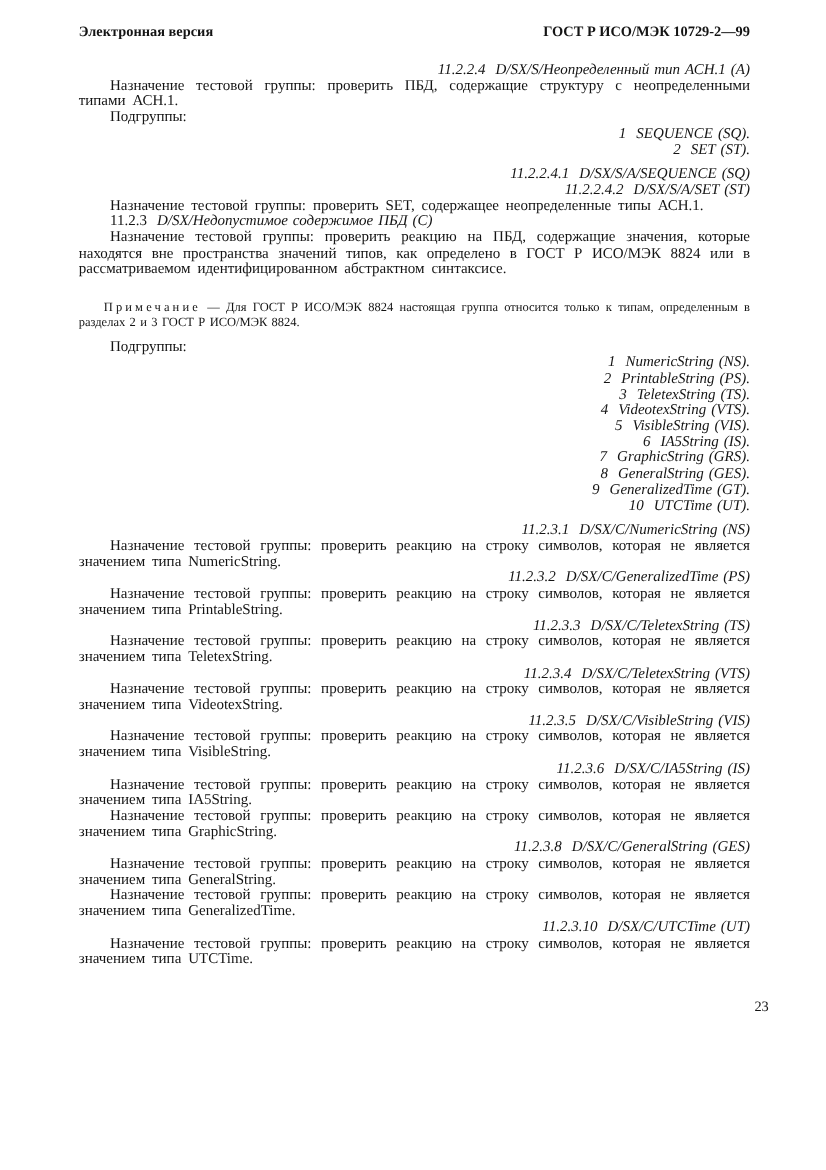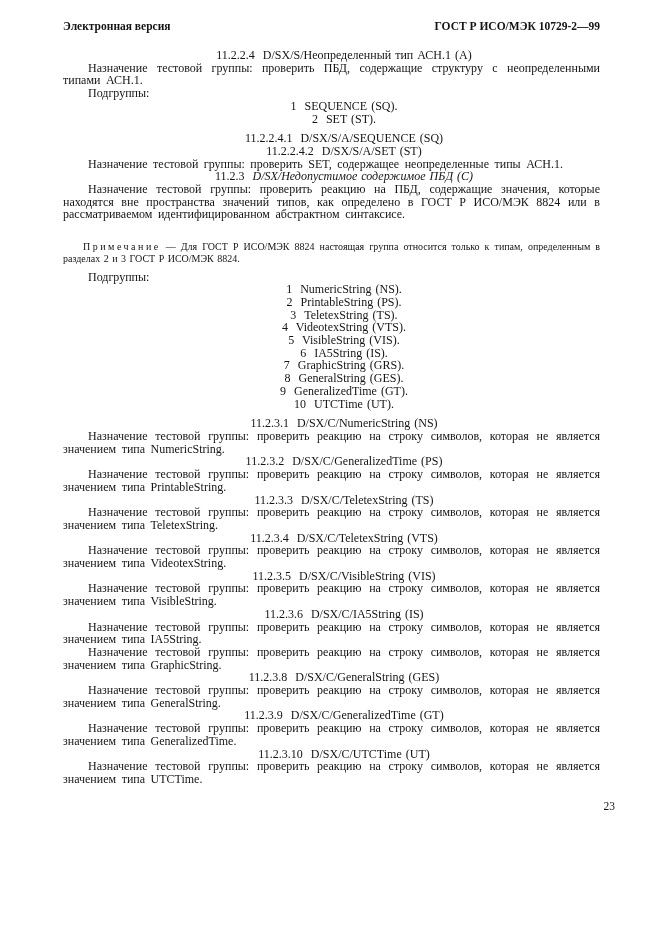--- a/index.html
+++ b/index.html
@@ -29,28 +29,29 @@
     font-size: 12px;
     line-height: 12.7px;
   }
 
   .blk {
     text-indent: 25px;
     text-align: justify;
     word-spacing: 2.5px;
   }
   .heading, .list {
-    text-align: center;
+    text-align: right;
     white-space: pre-wrap;
     word-spacing: 1px;
+    font-style: italic;
   }
   .gap { margin-top: 7px; }
 
   .hnum { font-style: normal; padding-right: 8px; }
-  .heading_italic { text-align: center; word-spacing: 1px; }
+  .heading_italic { text-align: left; word-spacing: 1px; }
   .heading_italic .htext { font-style: italic; }
 
   .note {
     font-size: 10px;
     line-height: 12.2px;
     margin: 20px 0 5px;
     text-indent: 20px;
     word-spacing: 1px;
   }
   .note-label { letter-spacing: 2.5px; }
@@ -104,21 +105,20 @@
       <p class="blk para">Назначение тестовой группы: проверить реакцию на строку символов, которая не является значением типа TeletexString.</p>
       <p class="blk heading">11.2.3.4  D/SX/C/TeletexString (VTS)</p>
       <p class="blk para">Назначение тестовой группы: проверить реакцию на строку символов, которая не является значением типа VideotexString.</p>
       <p class="blk heading">11.2.3.5  D/SX/C/VisibleString (VIS)</p>
       <p class="blk para">Назначение тестовой группы: проверить реакцию на строку символов, которая не является значением типа VisibleString.</p>
       <p class="blk heading">11.2.3.6  D/SX/C/IA5String (IS)</p>
       <p class="blk para">Назначение тестовой группы: проверить реакцию на строку символов, которая не является значением типа IA5String.</p>
       <p class="blk para">Назначение тестовой группы: проверить реакцию на строку символов, которая не является значением типа GraphicString.</p>
       <p class="blk heading">11.2.3.8  D/SX/C/GeneralString (GES)</p>
       <p class="blk para">Назначение тестовой группы: проверить реакцию на строку символов, которая не является значением типа GeneralString.</p>
-      <p class="blk heading">11.2.3.9  D/SX/C/GeneralizedTime (GT)</p>
       <p class="blk para">Назначение тестовой группы: проверить реакцию на строку символов, которая не является значением типа GeneralizedTime.</p>
       <p class="blk heading">11.2.3.10  D/SX/C/UTCTime (UT)</p>
       <p class="blk para">Назначение тестовой группы: проверить реакцию на строку символов, которая не является значением типа UTCTime.</p>
     </main>
 
   <footer class="page-footer">
     <span>23</span>
   </footer>
 
 </div>

